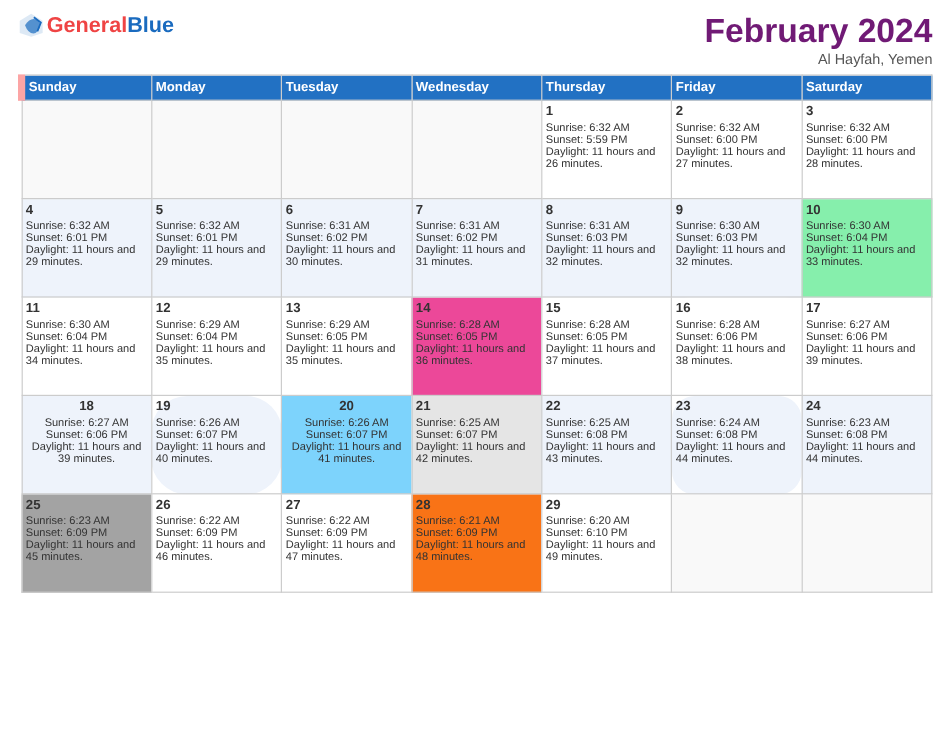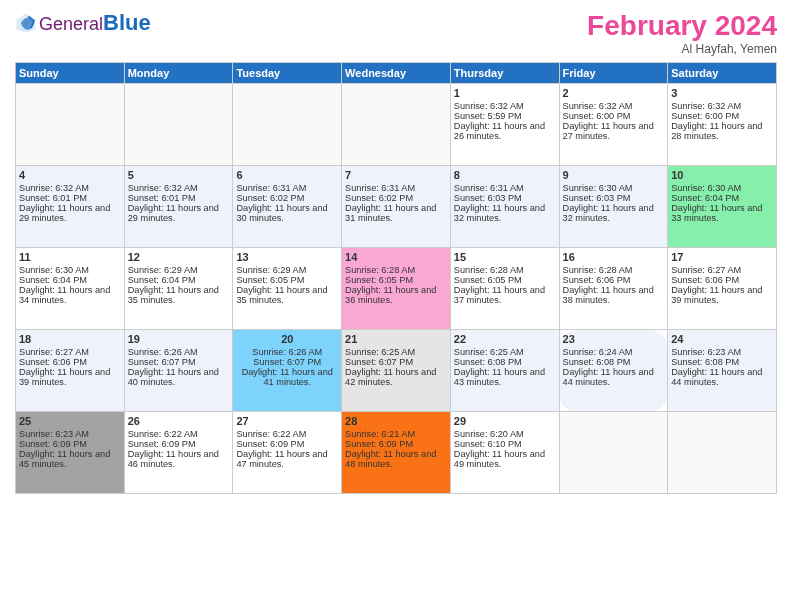--- a/index.html
+++ b/index.html
@@ -29,21 +29,21 @@
     .logo-icon {
       width: 22px;
       height: 22px;
     }
     .title-block {
       text-align: right;
     }
     .main-title {
       font-size: 28px;
       font-weight: bold;
-      color: #ec4899;
+      color: #701a75;
     }
     .sub-title {
       font-size: 12px;
       color: #555;
     }
     table {
       width: 100%;
       border-collapse: collapse;
       table-layout: fixed;
     }
@@ -72,35 +72,35 @@
       font-weight: bold;
       display: block;
       margin-bottom: 2px;
     }
     tr:nth-child(even) td {
       background-color: #f2f6fb;
     }
     tr:nth-child(odd) td {
       background-color: #fff;
     }
-    th:first-child { border-left: 1px solid #fca5a5; }
+    th:first-child { border-left: 6px solid #fca5a5; }
   </style>
 </head>
 <body>
 
 <div class="page">
   <div class="header">
     <div class="logo">
       <svg class="logo-icon" viewBox="0 0 30 30" xmlns="http://www.w3.org/2000/svg">
         <polygon points="15,2 28,10 28,24 15,28 2,24 2,10" fill="#1a6bbf" opacity="0.15"></polygon>
         <path d="M8,15 Q15,4 24,10 Q28,18 20,24 Q12,26 8,15Z" fill="#1a6bbf" opacity="0.7"></path>
         <path d="M18,6 L26,12 L22,22" fill="none" stroke="#1a6bbf" stroke-width="2"></path>
       </svg>
       <div>
-        <span style="font-size:18px;font-weight:normal;color:#701a75;">General</span><span style="font-size:22px;font-weight:bold;color:#1a6bbf;">Blue</span>
+        <span style="font-size:18px;font-weight:bold;color:#ef4444;">General</span><span style="font-size:18px;font-weight:bold;color:#1a6bbf;">Blue</span>
       </div>
     </div>
     <div class="title-block">
       <div class="main-title">February 2024</div>
       <div class="sub-title">Al Hayfah, Yemen</div>
     </div>
   </div>
 
   <table>
     <thead>
@@ -195,21 +195,21 @@
             <div>Sunrise: 6:29 AM</div>
             <div>Sunset: 6:04 PM</div>
             <div>Daylight: 11 hours and 35 minutes.</div>
           </td>
           <td style="background-color: rgb(255, 255, 255);">
             <span class="day-num">13</span>
             <div>Sunrise: 6:29 AM</div>
             <div>Sunset: 6:05 PM</div>
             <div>Daylight: 11 hours and 35 minutes.</div>
           </td>
-          <td style="background-color: #f9a8d4;">
+          <td style="background-color: #ec4899;">
             <span class="day-num">14</span>
             <div>Sunrise: 6:28 AM</div>
             <div>Sunset: 6:05 PM</div>
             <div>Daylight: 11 hours and 36 minutes.</div>
           </td>
           <td style="background-color: rgb(255, 255, 255);">
             <span class="day-num">15</span>
             <div>Sunrise: 6:28 AM</div>
             <div>Sunset: 6:05 PM</div>
             <div>Daylight: 11 hours and 37 minutes.</div>
@@ -221,27 +221,27 @@
             <div>Daylight: 11 hours and 38 minutes.</div>
           </td>
           <td style="background-color: rgb(255, 255, 255);">
             <span class="day-num">17</span>
             <div>Sunrise: 6:27 AM</div>
             <div>Sunset: 6:06 PM</div>
             <div>Daylight: 11 hours and 39 minutes.</div>
           </td>
         </tr>
         <tr>
-          <td style="background-color: rgb(238, 243, 251);">
+          <td style="background-color: rgb(238, 243, 251); text-align: center;">
             <span class="day-num">18</span>
             <div>Sunrise: 6:27 AM</div>
             <div>Sunset: 6:06 PM</div>
             <div>Daylight: 11 hours and 39 minutes.</div>
           </td>
-          <td style="background-color: rgb(238, 243, 251);">
+          <td style="background-color: rgb(238, 243, 251); border-radius: 30px;">
             <span class="day-num">19</span>
             <div>Sunrise: 6:26 AM</div>
             <div>Sunset: 6:07 PM</div>
             <div>Daylight: 11 hours and 40 minutes.</div>
           </td>
           <td style="background-color: #7dd3fc; text-align: center;">
             <span class="day-num">20</span>
             <div>Sunrise: 6:26 AM</div>
             <div>Sunset: 6:07 PM</div>
             <div>Daylight: 11 hours and 41 minutes.</div>

